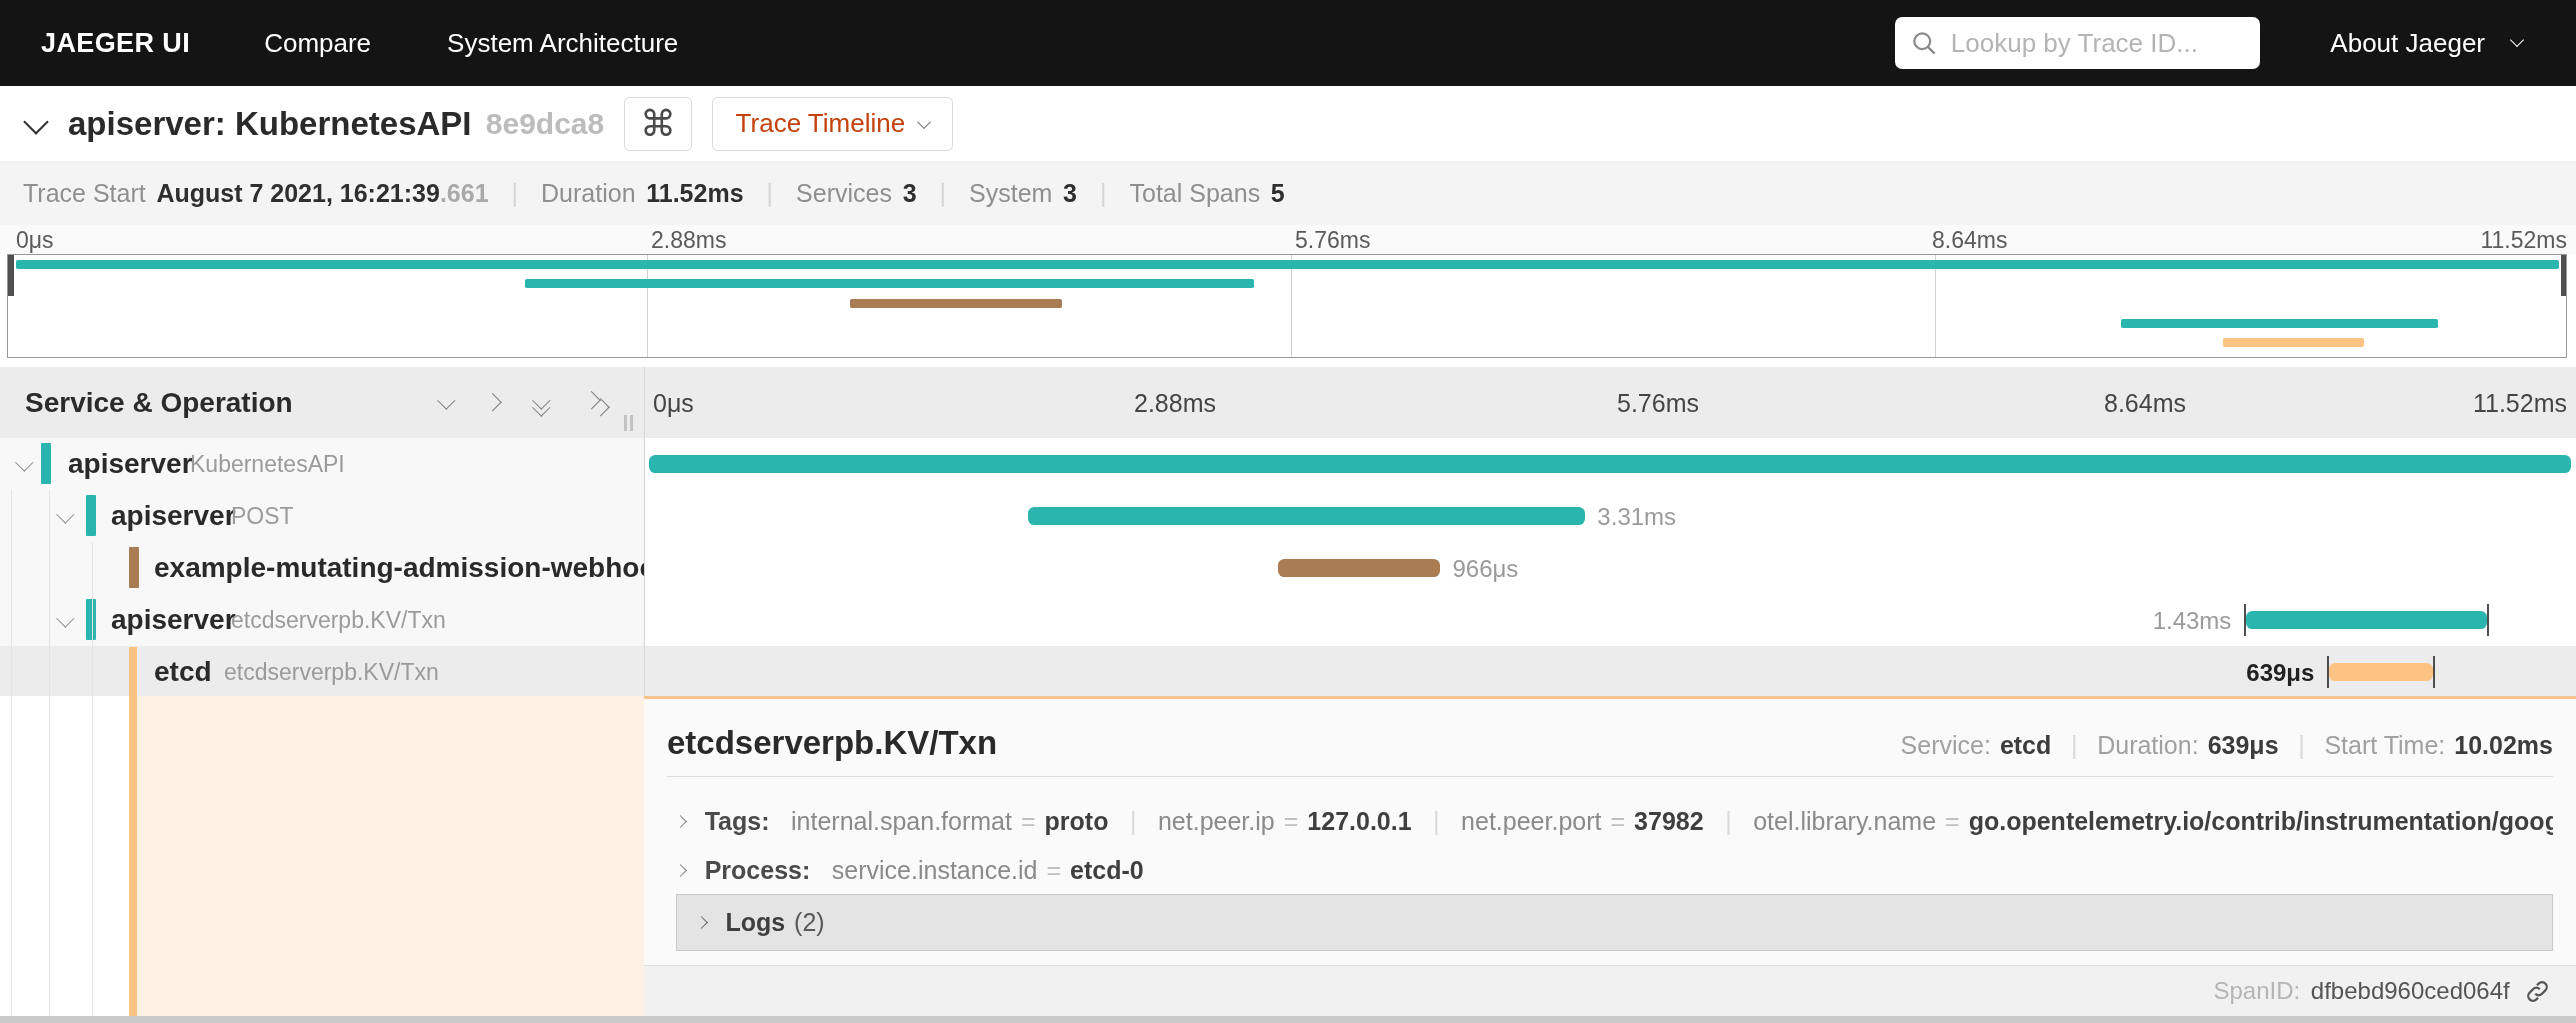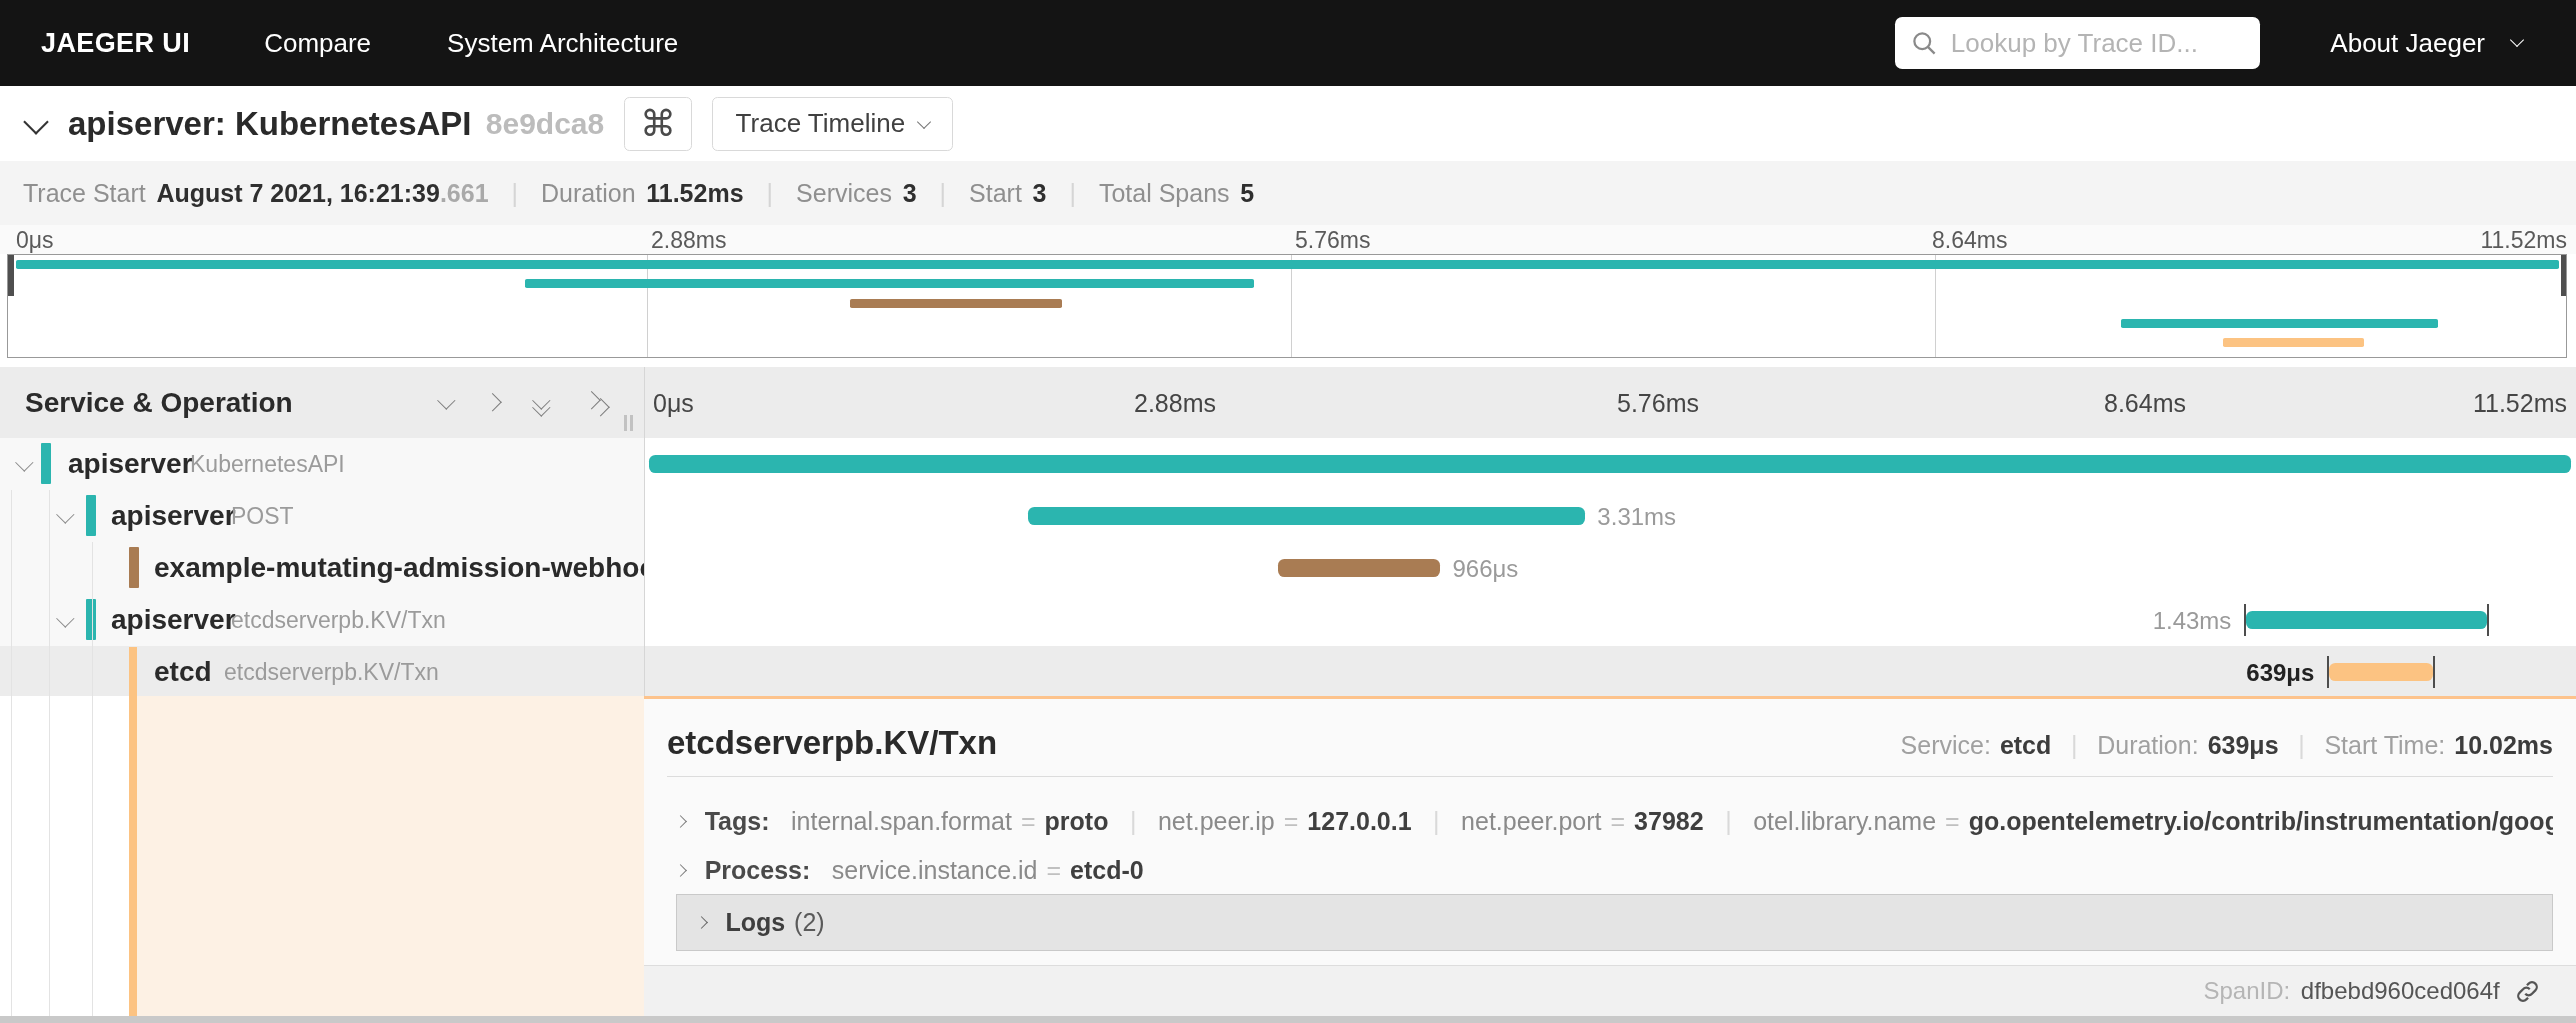--- a/index.html
+++ b/index.html
@@ -27,21 +27,21 @@
   .thead .collapse{margin-left:27px;color:#333;}
   .ttitle{font-size:33px;font-weight:700;color:#2a2a2a;margin-left:23px;}
   .tid{font-size:30px;color:#bcbcbc;font-weight:700;margin-left:14.3px;}
   .find-group{display:flex;align-items:stretch;height:52px;margin-left:auto;}
   .find-input{width:569px;background:#fff;border:0.9px solid #d9d9d9;border-right:none;border-radius:5.4px 0 0 5.4px;display:flex;align-items:center;padding-left:18px;}
   .find-input .ph{color:#c7c7c7;font-size:26px;}
   .find-addon{width:215px;background:#f6f6f6;border:0.9px solid #d9d9d9;border-radius:0 5.4px 5.4px 0;display:flex;align-items:center;justify-content:space-around;color:#cfcfcf;padding:0 12.5px;}
   .addon-x{font-size:27px;color:#cfcfcf;}
   .btn{border:0.9px solid #d9d9d9;border-radius:5.4px;background:#fff;display:flex;align-items:center;justify-content:center;color:#4a4a4a;}
   .btn-cmd{width:66px;height:52px;font-size:36px;margin-left:19.7px;}
-  .btn-view{height:52px;padding:0 23px;font-size:26px;gap:14.3px;margin-left:19.7px;margin-right:19.7px;color:#404040;}
+  .btn-view{height:52px;padding:0 23px;font-size:26px;gap:14.3px;margin-left:19.7px;margin-right:19.7px;color:#c2410c;}
   .btn-view .chev{width:9px;height:9px;border-width:1.8px;color:#777;}
 
   
   .summary{left:0;top:161px;width:2576px;height:64px;background:#f4f4f4;border-bottom:0.9px solid #e2e2e2;display:flex;align-items:center;font-size:25px;}
   .summary .item{display:flex;align-items:center;margin-left:23px;}
   .summary .lbl{color:#8f8f8f;margin-right:10.7px;}
   .summary .val{color:#2f2f2f;font-weight:700;}
   .summary .suf{color:#a9a9a9;font-weight:700;}
   .summary .sep{color:#d5d5d5;margin-left:23px;}
 
@@ -113,21 +113,21 @@
   .d-line .chev{width:8px;height:8px;border-width:1.8px;color:#7a7a7a;margin-right:19.7px;flex:none;}
   .d-line .key{color:#8a8a8a;}
   .d-line .eq{color:#c0c0c0;margin:0 9px;}
   .d-line .tval{color:#3f3f3f;font-weight:600;}
   .d-line .tsep{color:#d9d9d9;margin:0 21.5px;}
   .d-line .blabel{font-weight:700;color:#4a4a4a;margin-right:21.5px;}
   .logs-box{position:absolute;left:32px;right:23px;top:195px;height:57px;background:#e4e4e4;border:0.9px solid #c9c9c9;box-sizing:border-box;display:flex;align-items:center;font-size:25px;}
   .logs-box .chev{width:8px;height:8px;border-width:1.8px;color:#666;margin:0 19.7px 0 19.7px;}
   .logs-box .blabel{font-weight:700;color:#3f3f3f;margin-right:9px;text-align:right;}
   .logs-box .cnt{color:#5a5a5a;}
-  .d-foot{position:absolute;left:0;right:0;bottom:0;height:50px;background:#f1f1f1;border-top:0.9px solid #ddd;display:flex;align-items:center;justify-content:flex-end;font-size:24px;padding-right:35px;}
+  .d-foot{position:absolute;left:0;right:0;bottom:0;height:50px;background:#f1f1f1;border-top:0.9px solid #ddd;display:flex;align-items:center;justify-content:flex-end;font-size:24px;padding-right:25px;}
   .d-foot .lbl{color:#b5b5b5;margin-right:10.7px;}
   .d-foot .val{color:#555;margin-right:14.3px;}
   .bottom-strip{left:0;top:1016px;width:2576px;height:7.2px;background:#c9c9c9;}
   svg{display:block;}
 </style>
 </head>
 <body>
 
 <div class="app">
 
@@ -178,21 +178,21 @@
       <span class="lbl">Duration</span>
       <span class="val">11.52ms</span>
     </div>
     <span class="sep">|</span>
     <div class="item">
       <span class="lbl">Services</span>
       <span class="val">3</span>
     </div>
     <span class="sep">|</span>
     <div class="item">
-      <span class="lbl">Start</span>
+      <span class="lbl">System</span>
       <span class="val">3</span>
     </div>
     <span class="sep">|</span>
     <div class="item">
       <span class="lbl">Total Spans</span>
       <span class="val">5</span>
     </div>
   </div>
 
   <div class="abs ruler">

